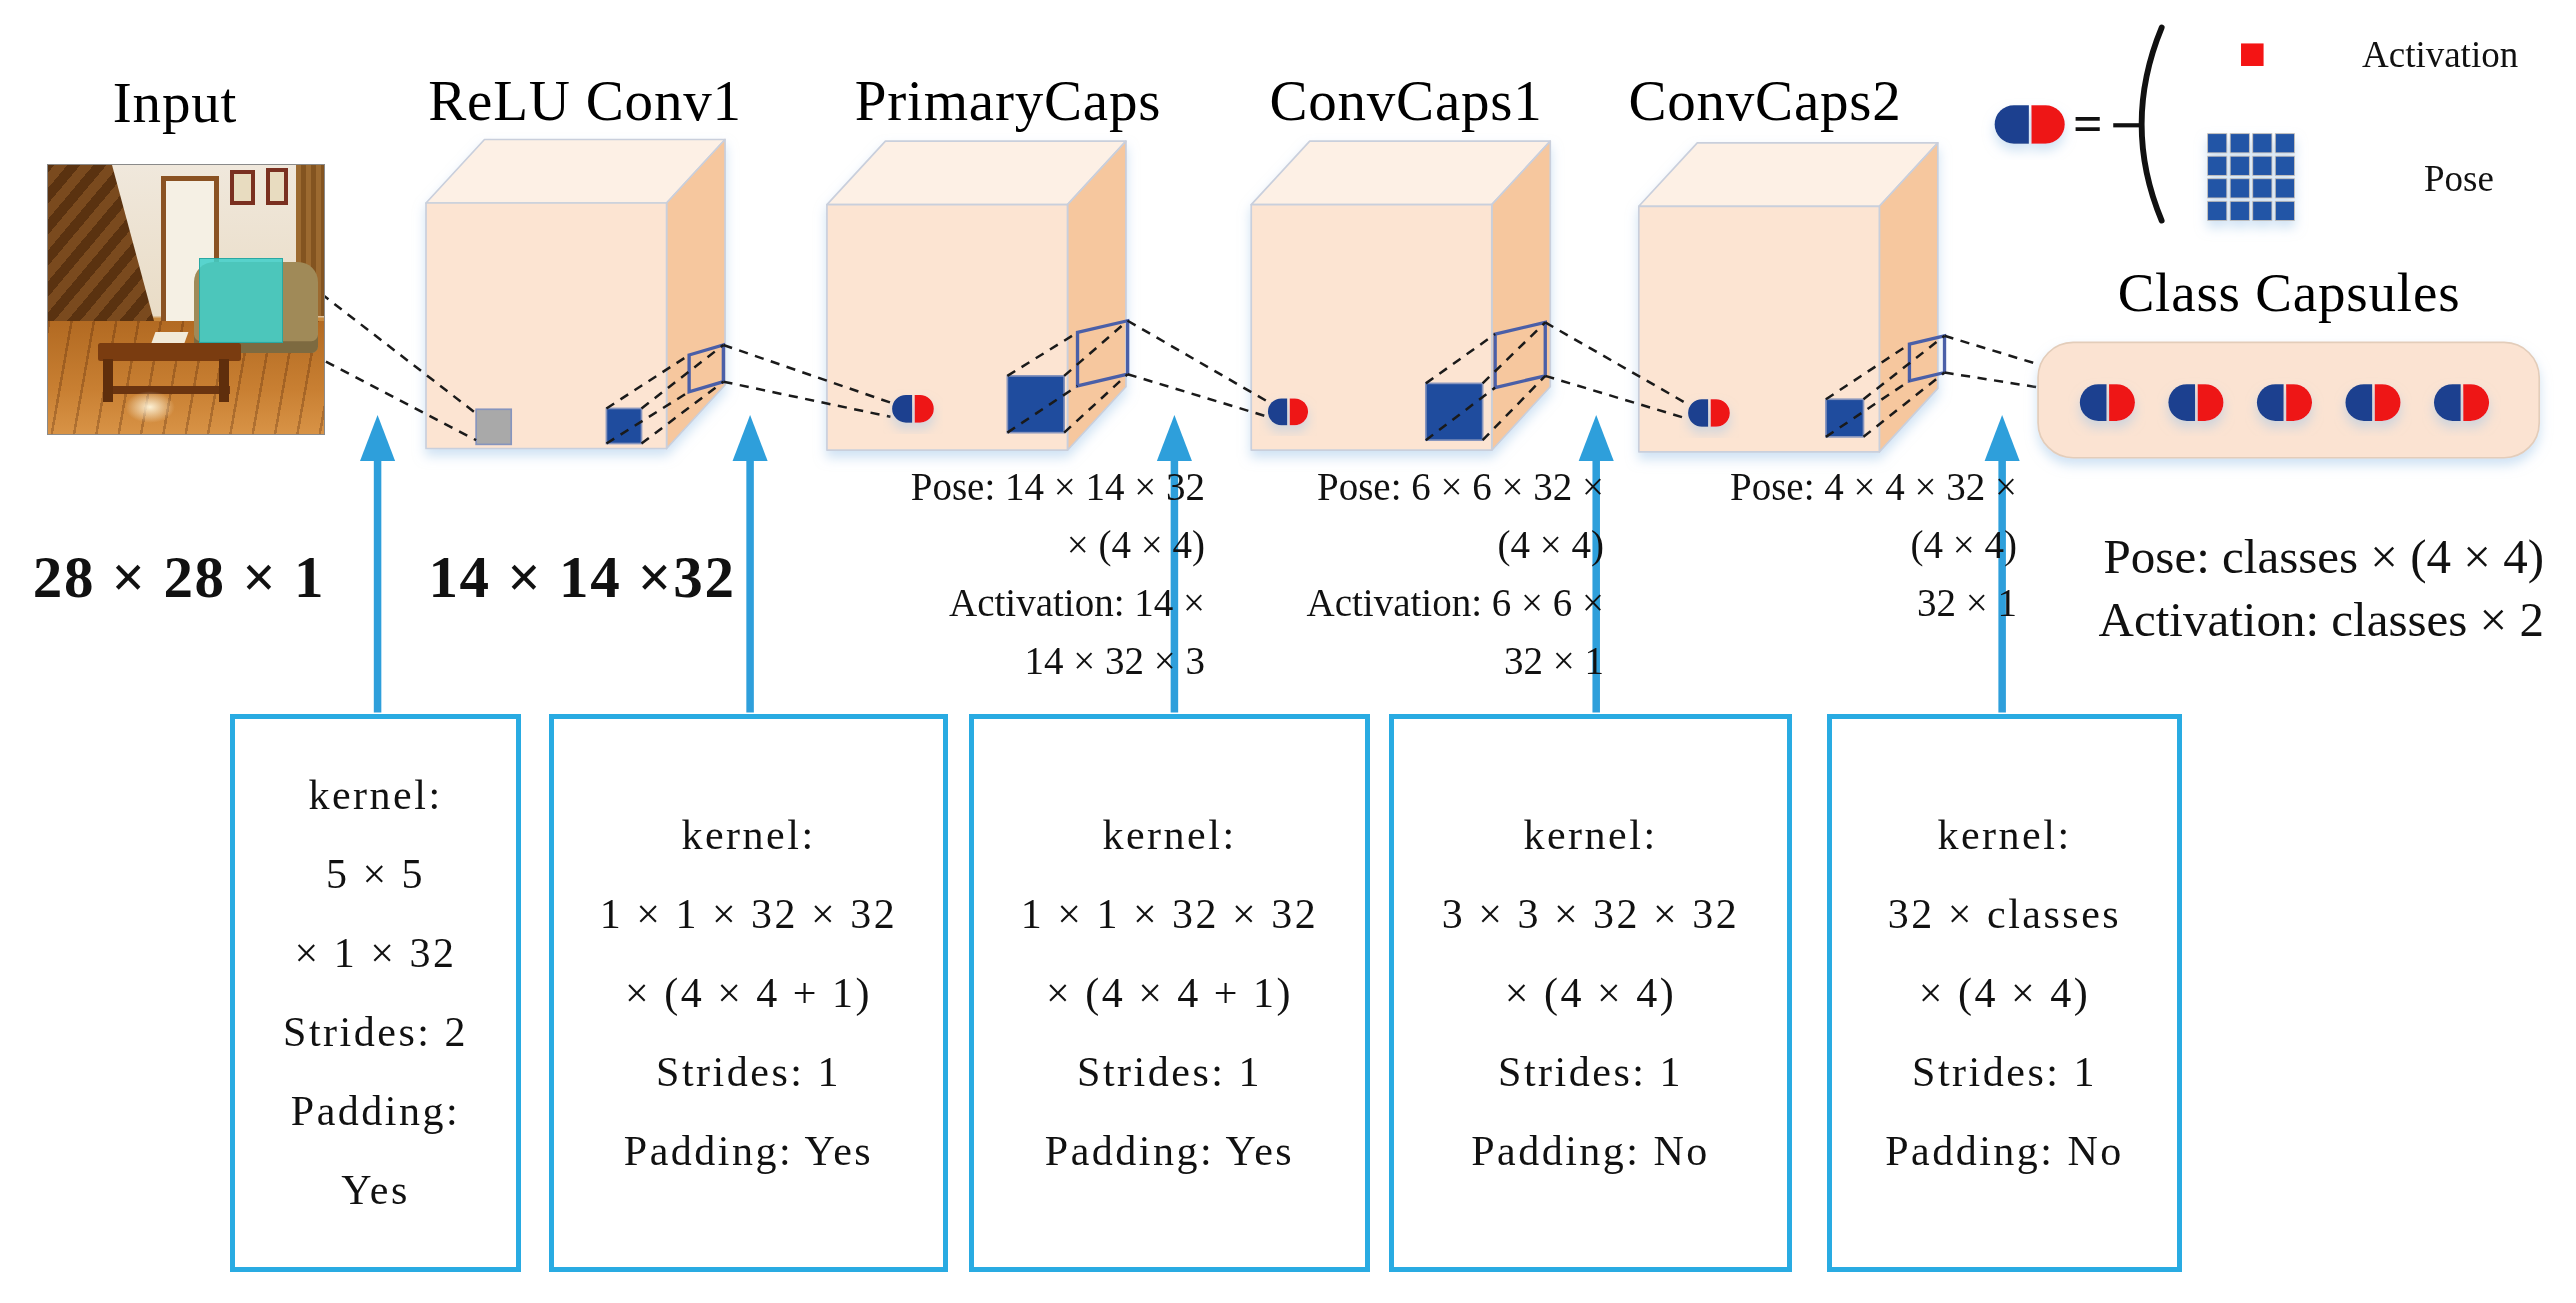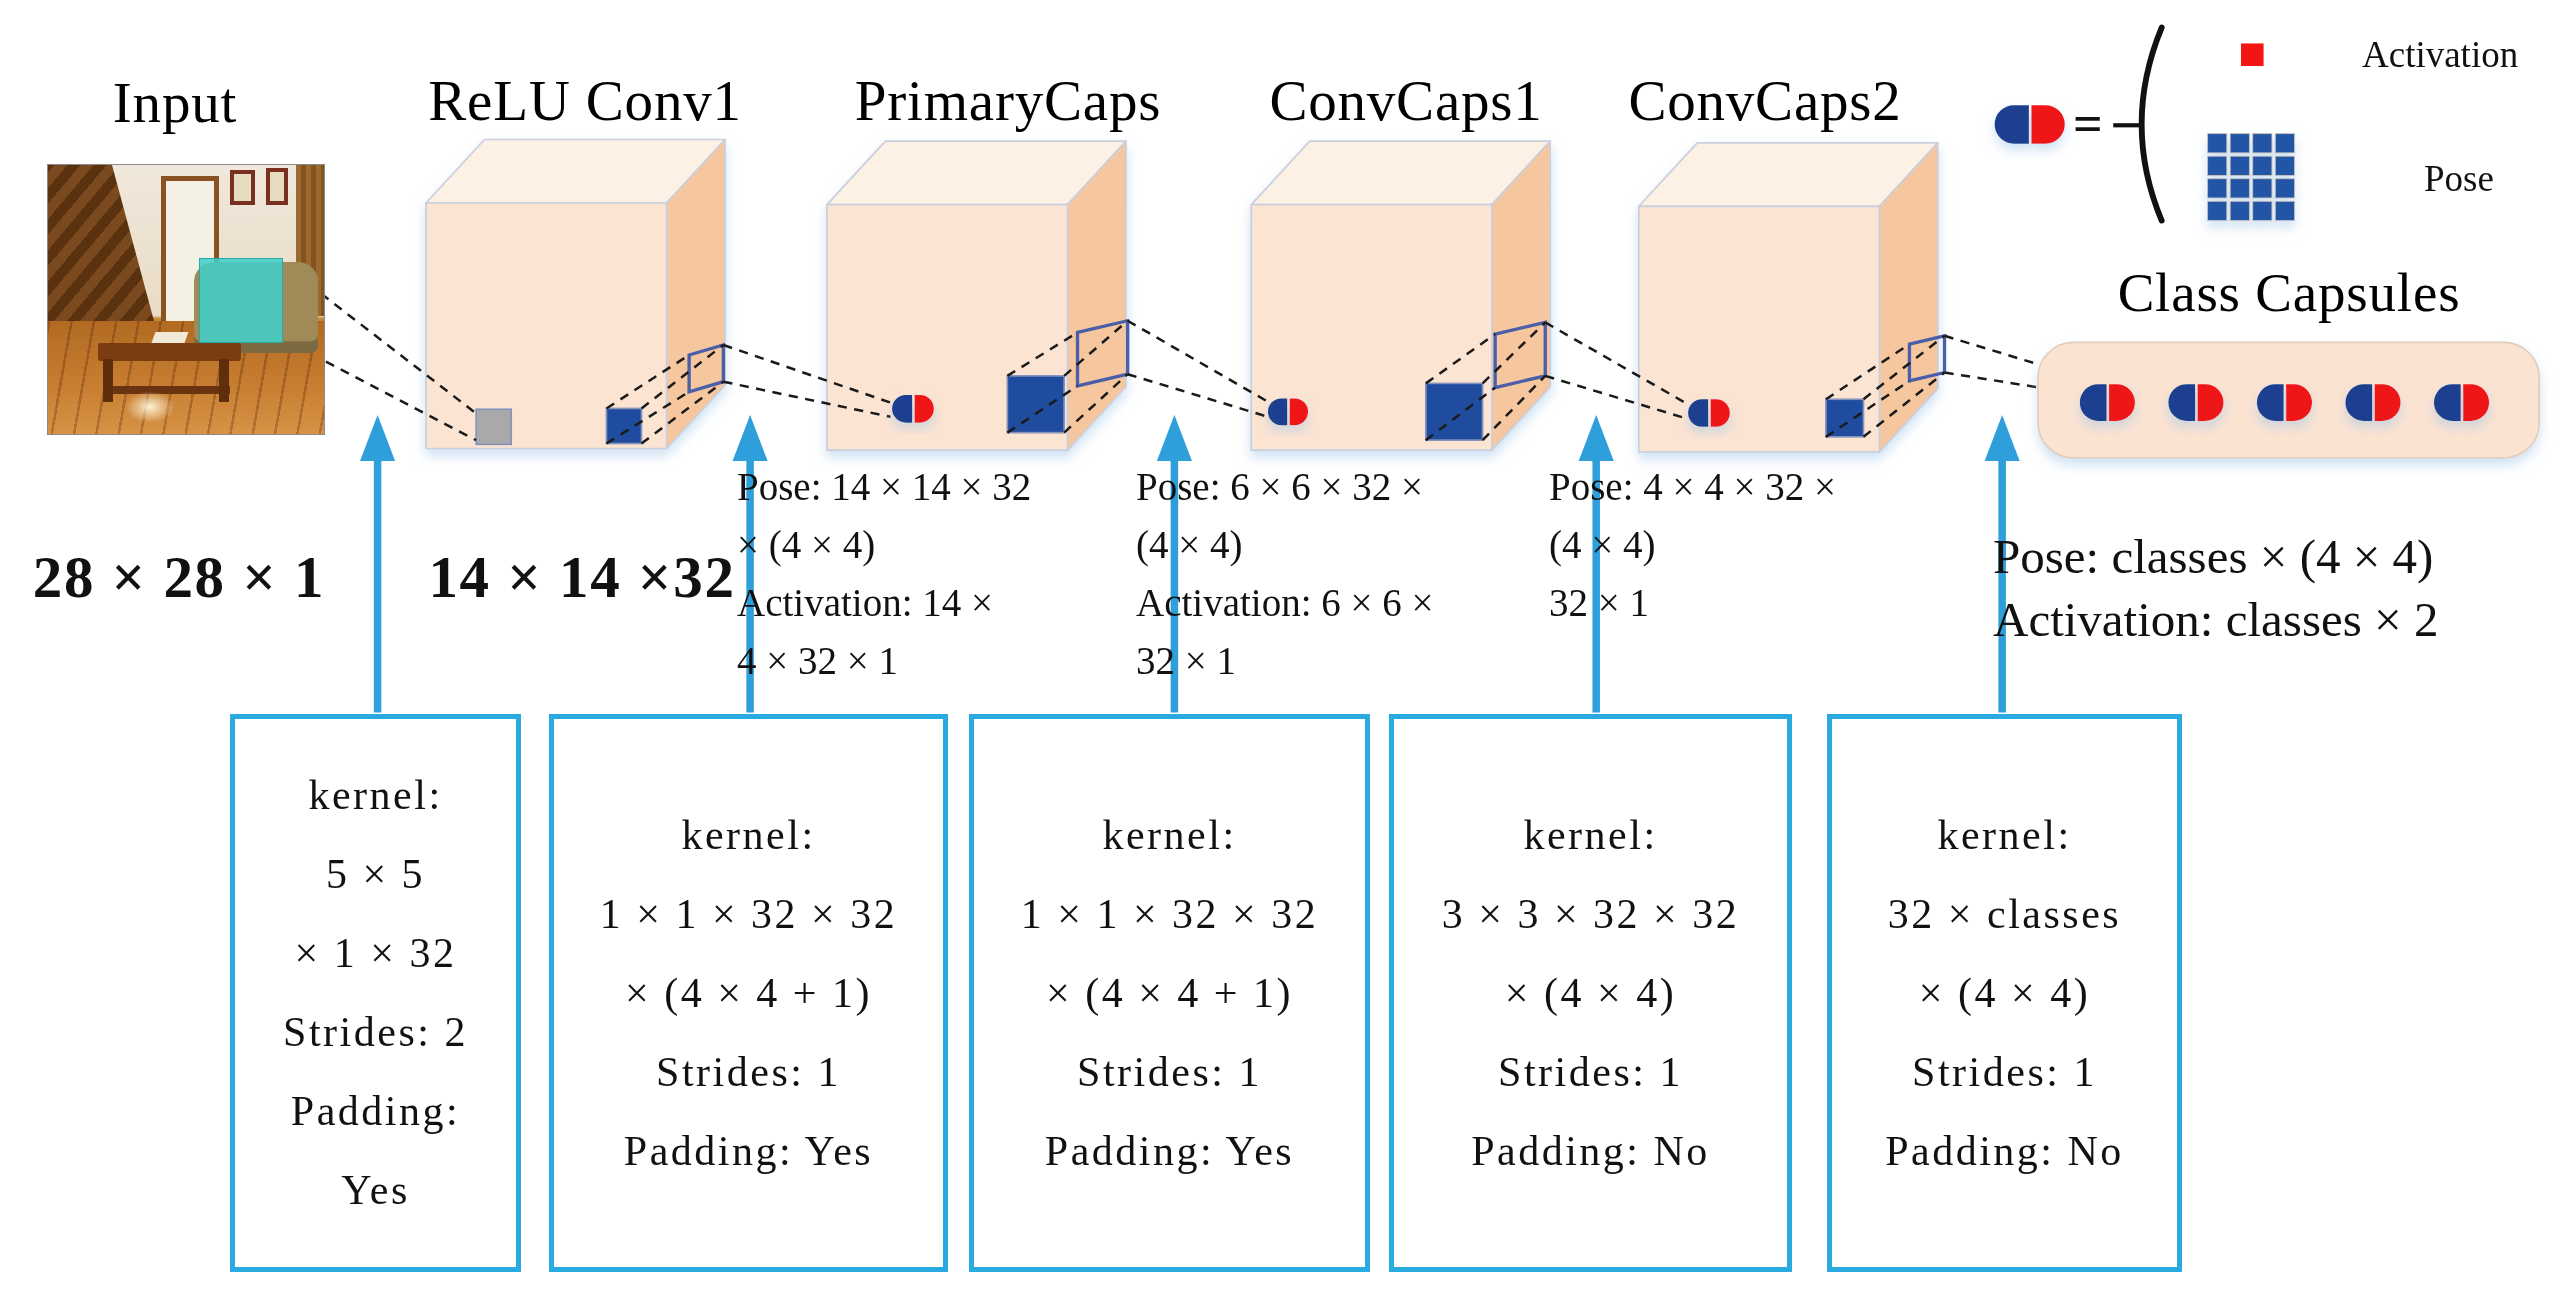--- a/index.html
+++ b/index.html
@@ -6,21 +6,21 @@
   body{
     width:2576px;height:1303px;position:relative;overflow:hidden;
     background:#ffffff;color:#111;
     font-family:"Liberation Serif","DejaVu Serif",serif;
   }
   .abs{position:absolute;}
   #diagram{position:absolute;left:0;top:0;}
   .title{font-size:57px;color:#000;white-space:nowrap;transform:translateX(-50%);letter-spacing:0.8px;}
   .cc-title{font-size:55px;text-align:center;}
   .dim{font-size:59px;letter-spacing:1.7px;white-space:nowrap;transform:translateX(-50%);font-weight:bold;}
-  .pose-block{width:468px;margin-left:-234px;text-align:left;font-size:39px;line-height:58px;}
+  .pose-block{width:468px;margin-left:-234px;text-align:right;font-size:39px;line-height:58px;}
   .pose-block.wide{width:551px;margin-left:-276px;font-size:49px;line-height:63px;}
   .kbox{
     position:absolute;box-sizing:border-box;background:#fff;
     border:5px solid #29ABE2;
     display:flex;flex-direction:column;justify-content:center;align-items:center;
     text-align:center;font-size:42px;line-height:79px;letter-spacing:2.5px;white-space:nowrap;
   }
   .legend-label{font-size:37px;white-space:nowrap;}
   .legend-eq{font-size:52px;font-weight:bold;}
   
@@ -218,21 +218,21 @@
 <div class="abs title" style="left:1765px;top:68px">ConvCaps2</div>
 <div class="abs title cc-title" style="left:2289px;top:261px">Class Capsules</div>
 
 <div class="abs dim" style="left:179px;top:543px">28 × 28 × 1</div>
 <div class="abs dim" style="left:582px;top:543px">14 × 14 ×32</div>
 
 <div class="abs pose-block" style="left:971px;top:458px" id="pb-primarycaps">
     <div>Pose: 14 × 14 × 32</div>
     <div>× (4 × 4)</div>
     <div>Activation: 14 ×</div>
-    <div>4 × 32 × 1</div>
+    <div>14 × 32 × 3</div>
   </div>
 <div class="abs pose-block" style="left:1370px;top:458px" id="pb-convcaps1">
     <div>Pose: 6 × 6 × 32 ×</div>
     <div>(4 × 4)</div>
     <div>Activation: 6 × 6 ×</div>
     <div>32 × 1</div>
   </div>
 <div class="abs pose-block" style="left:1783px;top:458px" id="pb-convcaps2">
     <div>Pose: 4 × 4 × 32 ×</div>
     <div>(4 × 4)</div>

